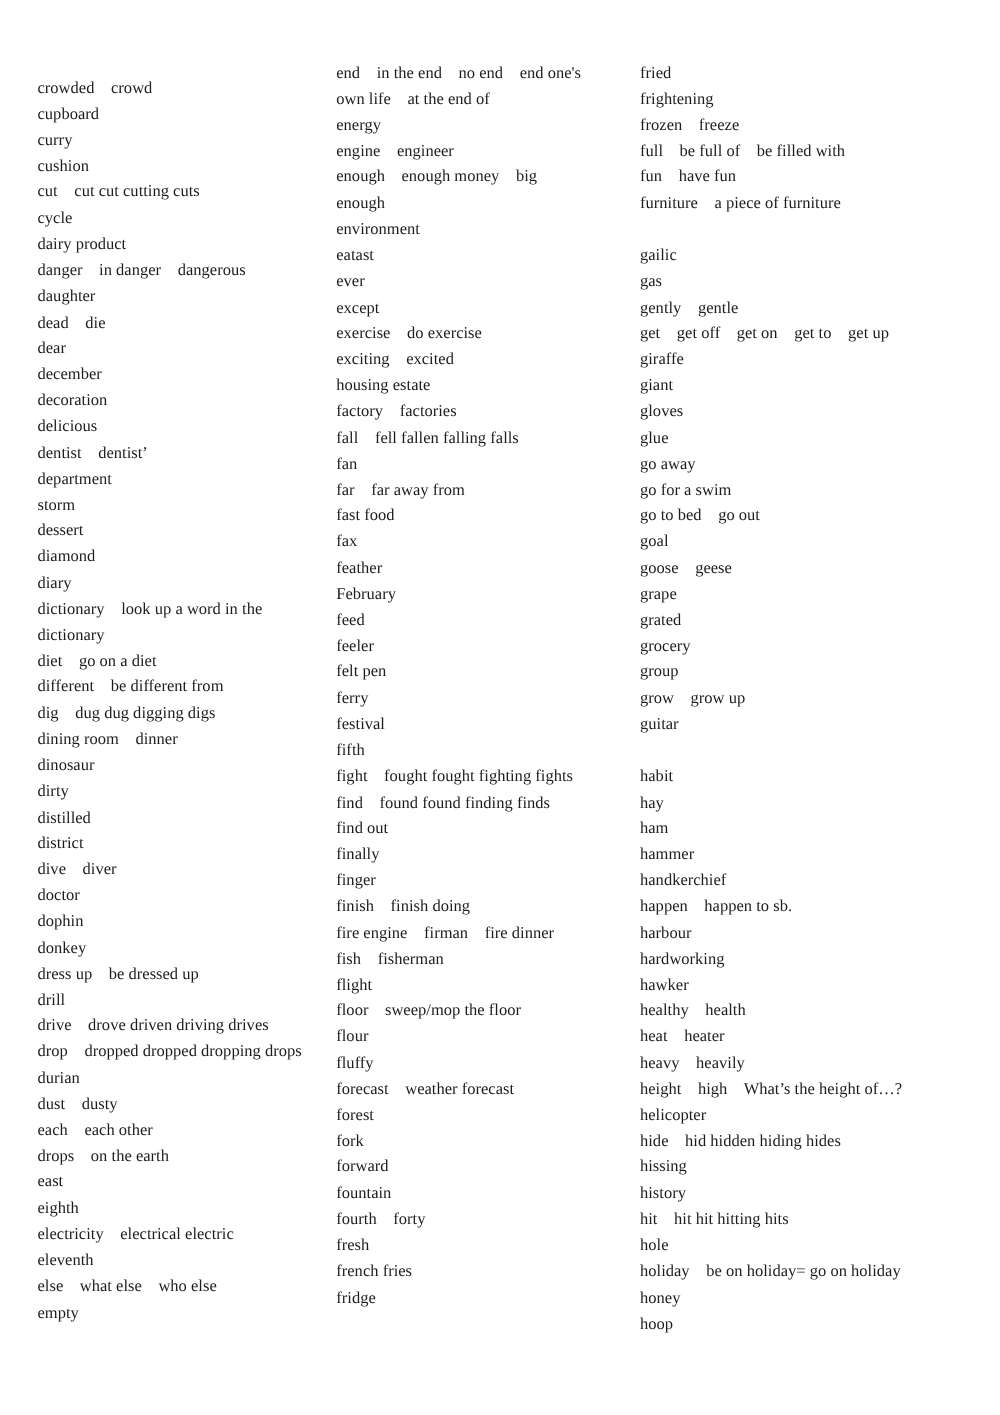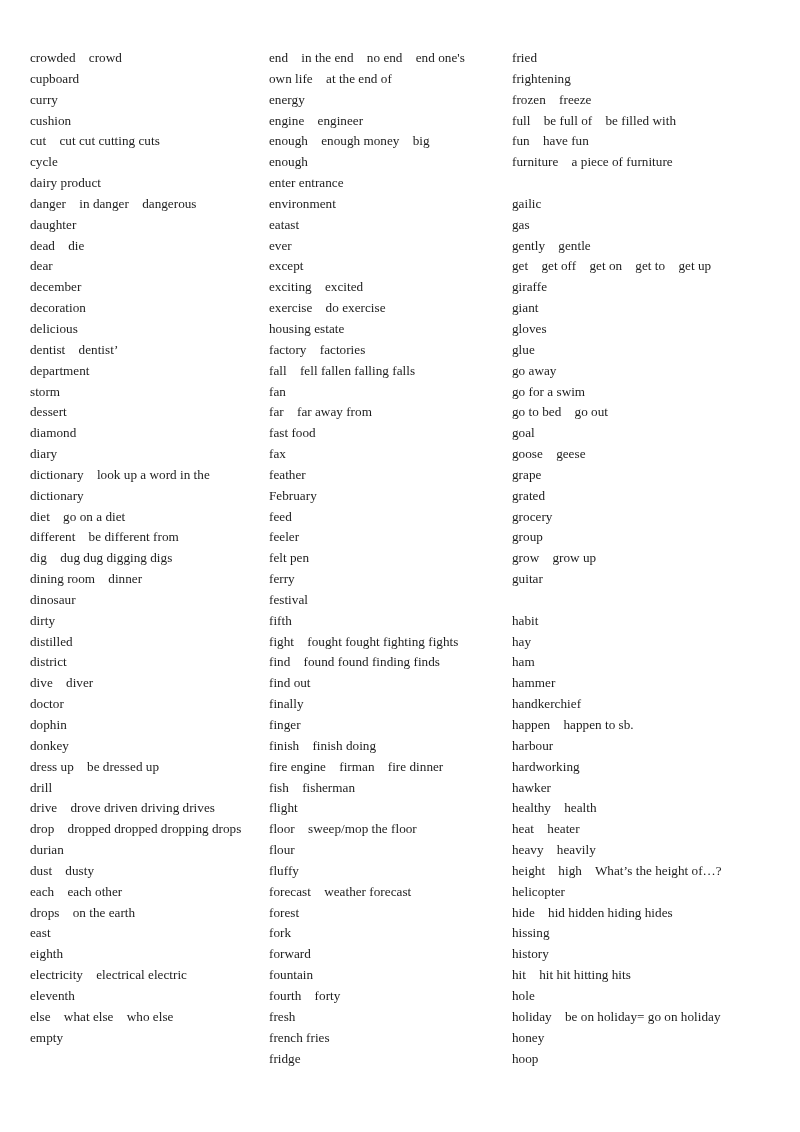--- a/index.html
+++ b/index.html
@@ -30,20 +30,21 @@
     display: flex;
     flex-direction: row;
     align-items: flex-start;
   }
   .col {
     box-sizing: border-box;
   }
   .col-left {
     width: 262px;
     padding-left: 30px;
+    margin-top: 12px;
   }
   .col-mid {
     width: 243px;
     padding-left: 7px;
   }
   .col-right {
     width: 295px;
     padding-left: 7px;
   }
   .entry {
@@ -112,27 +113,26 @@
         <div class="entry">else    what else    who else</div>
         <div class="entry">empty</div>
       </div>
     <div class="col col-mid">
         <div class="entry">end    in the end    no end    end one's</div>
         <div class="entry">own life    at the end of</div>
         <div class="entry">energy</div>
         <div class="entry">engine    engineer</div>
         <div class="entry">enough    enough money    big</div>
         <div class="entry">enough</div>
-        <div class="entry">enter entrance</div>
         <div class="entry">environment</div>
         <div class="entry">eatast</div>
         <div class="entry">ever</div>
         <div class="entry">except</div>
+        <div class="entry">exercise    do exercise</div>
         <div class="entry">exciting    excited</div>
-        <div class="entry">exercise    do exercise</div>
         <div class="entry">housing estate</div>
         <div class="entry">factory    factories</div>
         <div class="entry">fall    fell fallen falling falls</div>
         <div class="entry">fan</div>
         <div class="entry">far    far away from</div>
         <div class="entry">fast food</div>
         <div class="entry">fax</div>
         <div class="entry">feather</div>
         <div class="entry">February</div>
         <div class="entry">feed</div>

